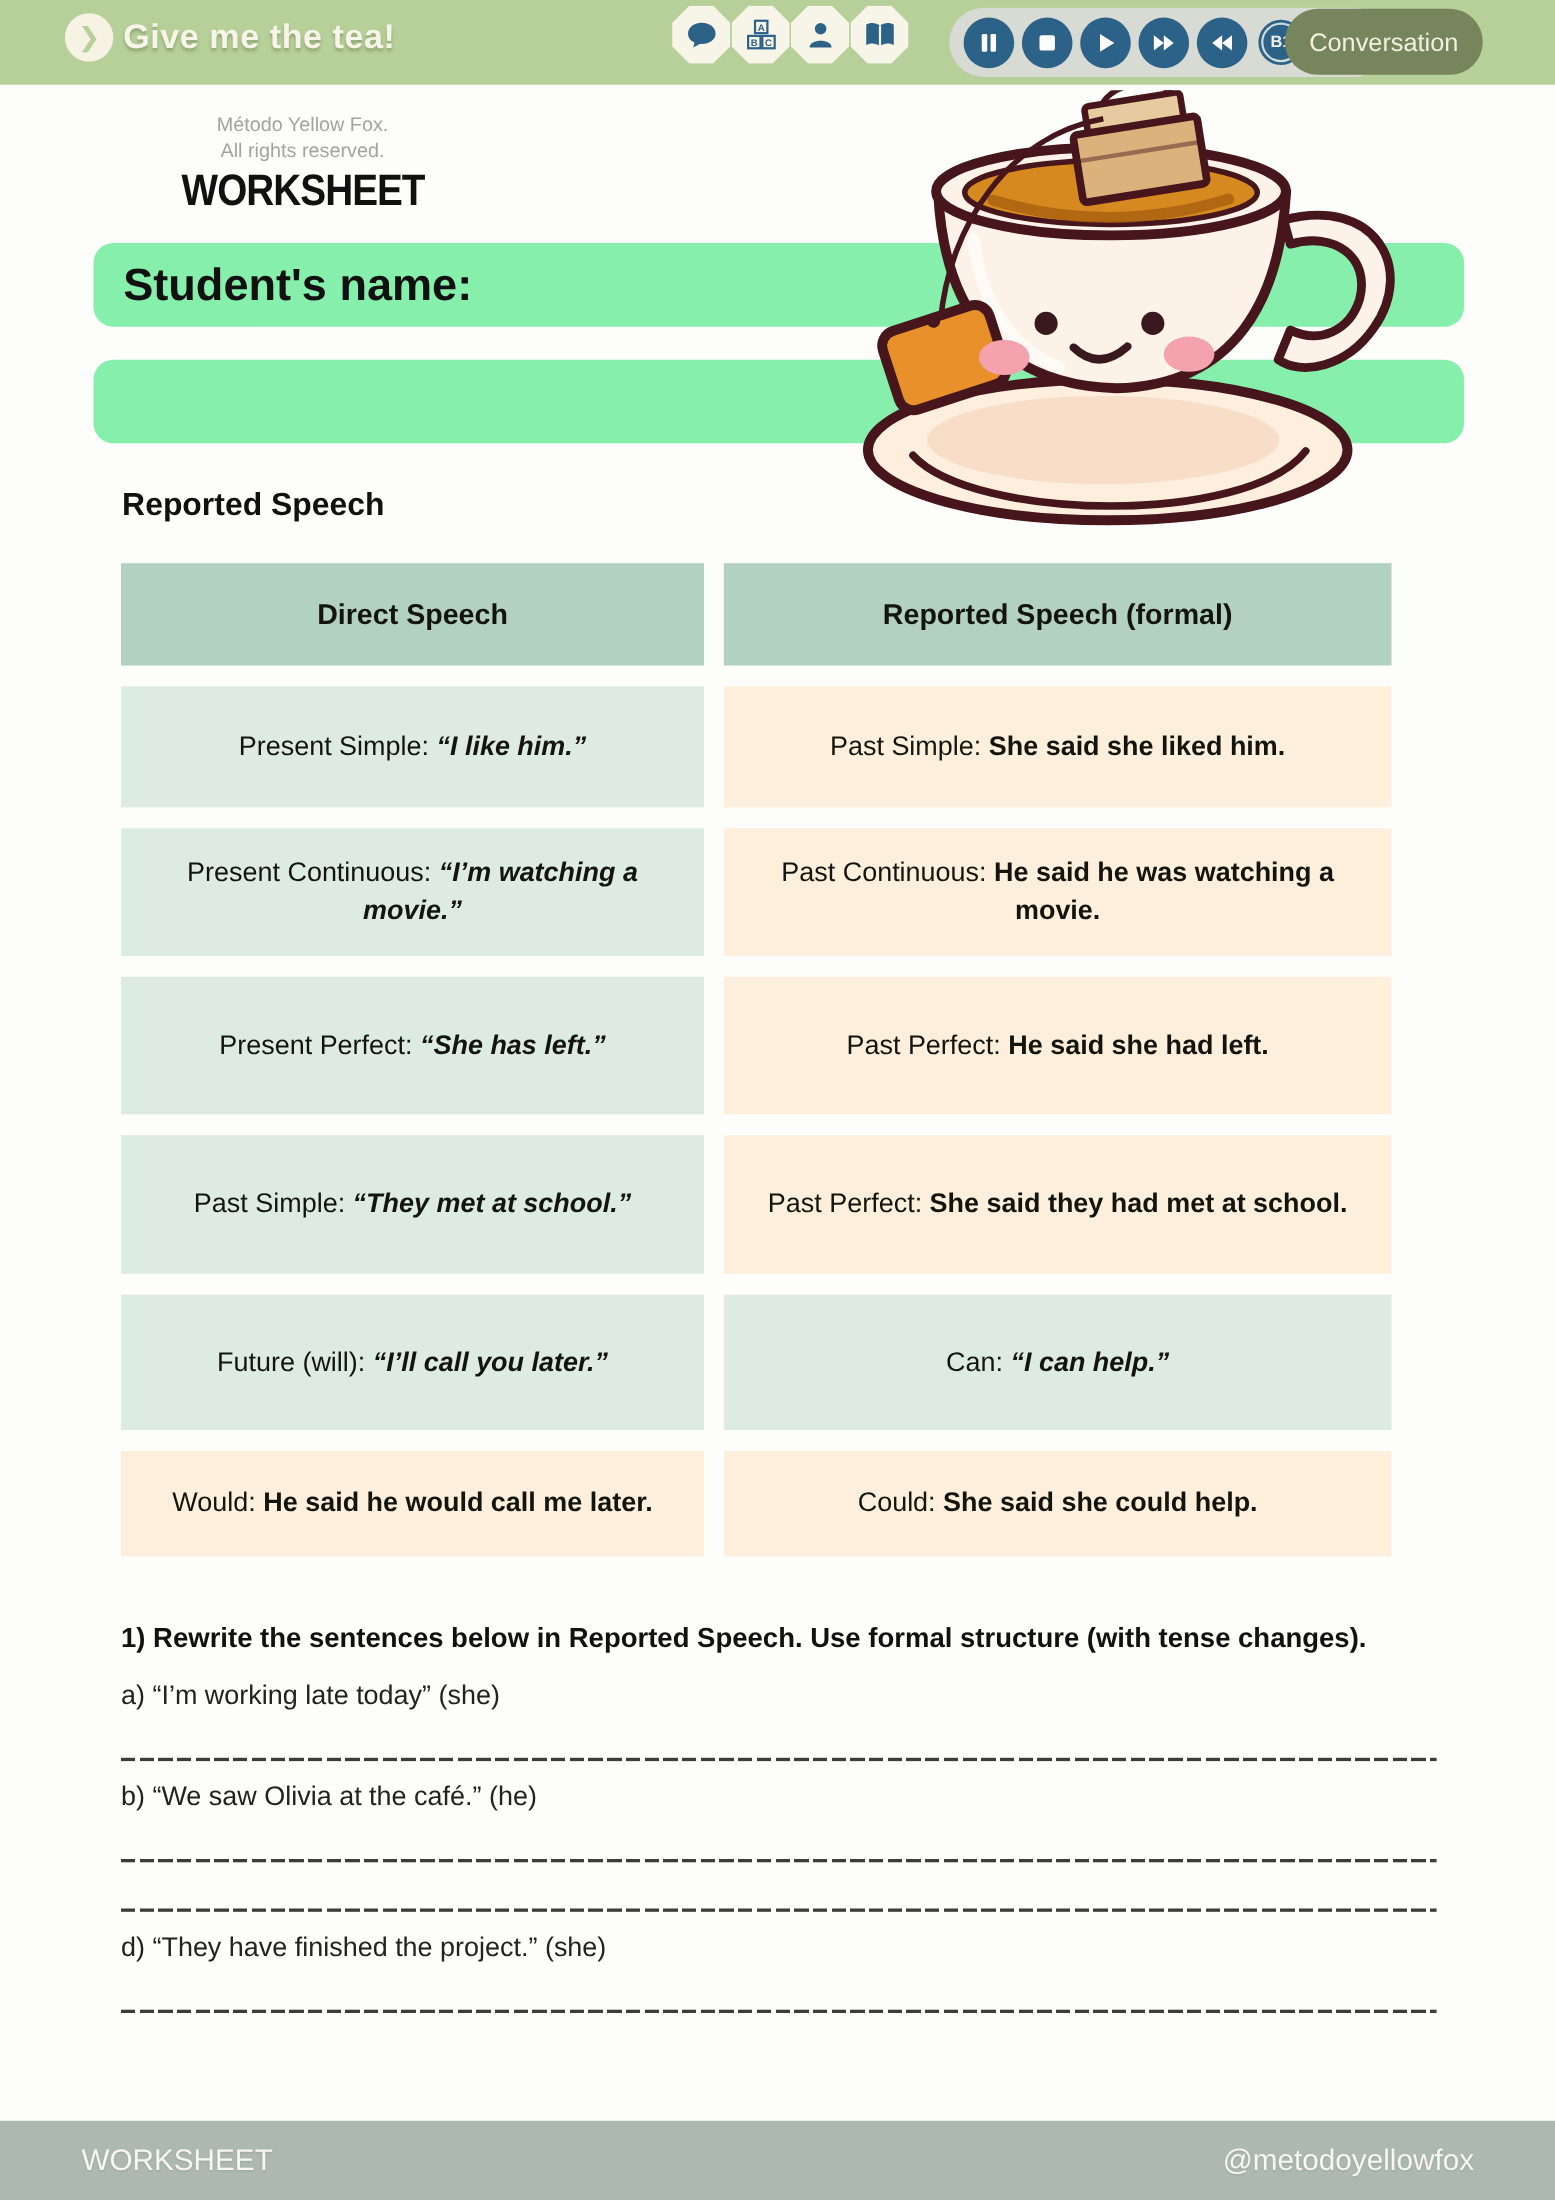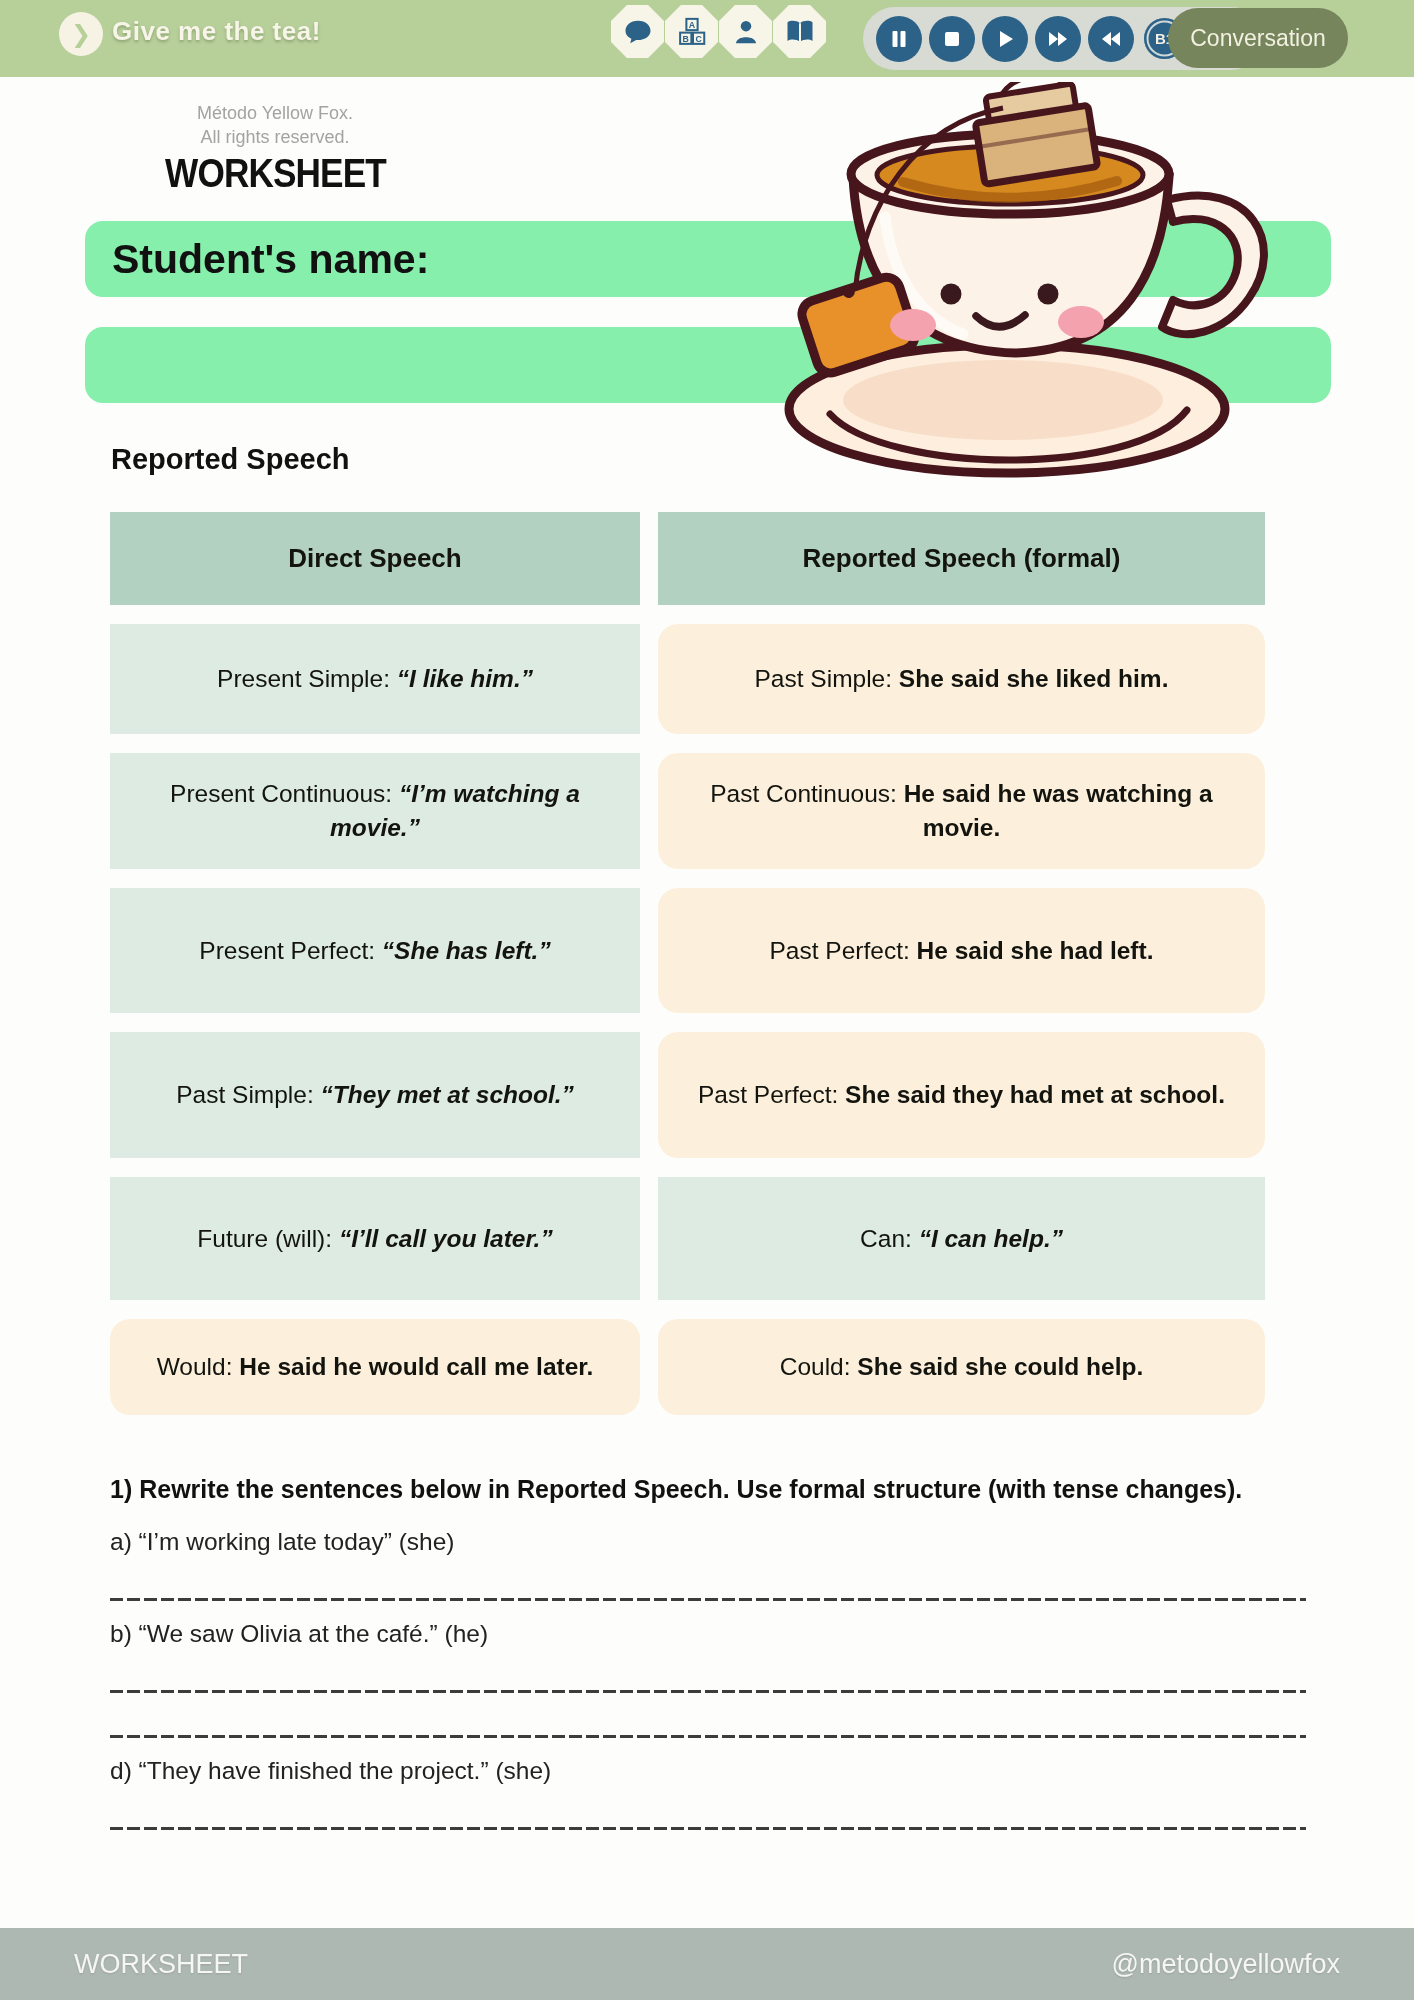--- a/index.html
+++ b/index.html
@@ -4,21 +4,21 @@
 <style>
   * { margin:0; padding:0; box-sizing:border-box; }
   body { font-family:"Liberation Sans","DejaVu Sans",sans-serif; background:#ffffff; }
   .screen { position:relative; width:1414px; height:2000px; overflow:hidden; background:#fdfdfb; }
 
   
   .topbar { position:absolute; left:0; top:0; width:1414px; height:77px; background:#b7cf99; z-index:20; }
   .back-btn { position:absolute; left:59px; top:12px; width:44px; height:44px; border-radius:50%;
               background:#f6f3e4; display:flex; align-items:center; justify-content:center;
               font-size:24px; font-weight:bold; color:#b7cf99; cursor:pointer; }
-  .app-title { position:absolute; left:112px; top:16px; font-size:26px; font-weight:bold; color:#f7f5e8;
+  .app-title { position:absolute; left:112px; top:16px; font-size:31px; font-weight:bold; color:#f7f5e8;
                text-shadow:0 2px 3px rgba(90,110,70,.45); letter-spacing:.5px; }
   .oct-btn { position:absolute; top:5px; width:53px; height:53px; background:#f7f4e8;
              clip-path:polygon(30% 0,70% 0,100% 30%,100% 70%,70% 100%,30% 100%,0 70%,0 30%);
              display:flex; align-items:center; justify-content:center; cursor:pointer; }
   .oct-btn svg { width:30px; height:30px; }
   .player-pill { position:absolute; left:863px; top:7px; width:400px; height:63px; background:#d8dad4;
                  border-radius:32px; display:flex; align-items:center; padding-left:13px; gap:7px; }
   .ctl-btn { width:46px; height:46px; border-radius:50%; background:#2c6288; display:flex;
              align-items:center; justify-content:center; cursor:pointer; flex:0 0 auto; }
   .ctl-btn svg { width:24px; height:24px; }
@@ -49,21 +49,21 @@
   .section-title { position:absolute; left:111px; top:366px; font-size:29px; font-weight:800; color:#111; }
 
   .grammar-table { position:absolute; left:110px; top:435px; display:grid;
                    grid-template-columns:530px 607px; grid-template-rows:93px 110px 116px 125px 126px 123px 96px;
                    column-gap:18px; row-gap:19px; }
   .cell { display:flex; align-items:center; justify-content:center; text-align:center; padding:24px 26px; }
   .cell p { font-size:24.5px; color:#14140f; line-height:1.38; }
   .cell.head { background:#b2d1c0; }
   .cell.head p { font-size:26px; font-weight:800; }
   .cell.mint { background:#ddebe3; }
-  .cell.cream { background:#fcf0dd;border-radius:20px; }
+  .cell.cream { background:#fcf0dd; }
   .q { font-weight:800; font-style:italic; }
   .rb { font-weight:800; }
 
   .exercise { position:absolute; left:110px; top:1392px; width:1196px; color:#222; }
   .instructions { width:1150px; font-size:25px; font-weight:bold; color:#111; line-height:1.6; }
   .ex-item { font-size:24.5px; margin-top:19px; color:#222; }
   .answer-line { height:3px; width:1196px; margin-top:42px;
                  background:repeating-linear-gradient(90deg,#3c3c3c 0 13px,transparent 13px 17px); }
 
   

